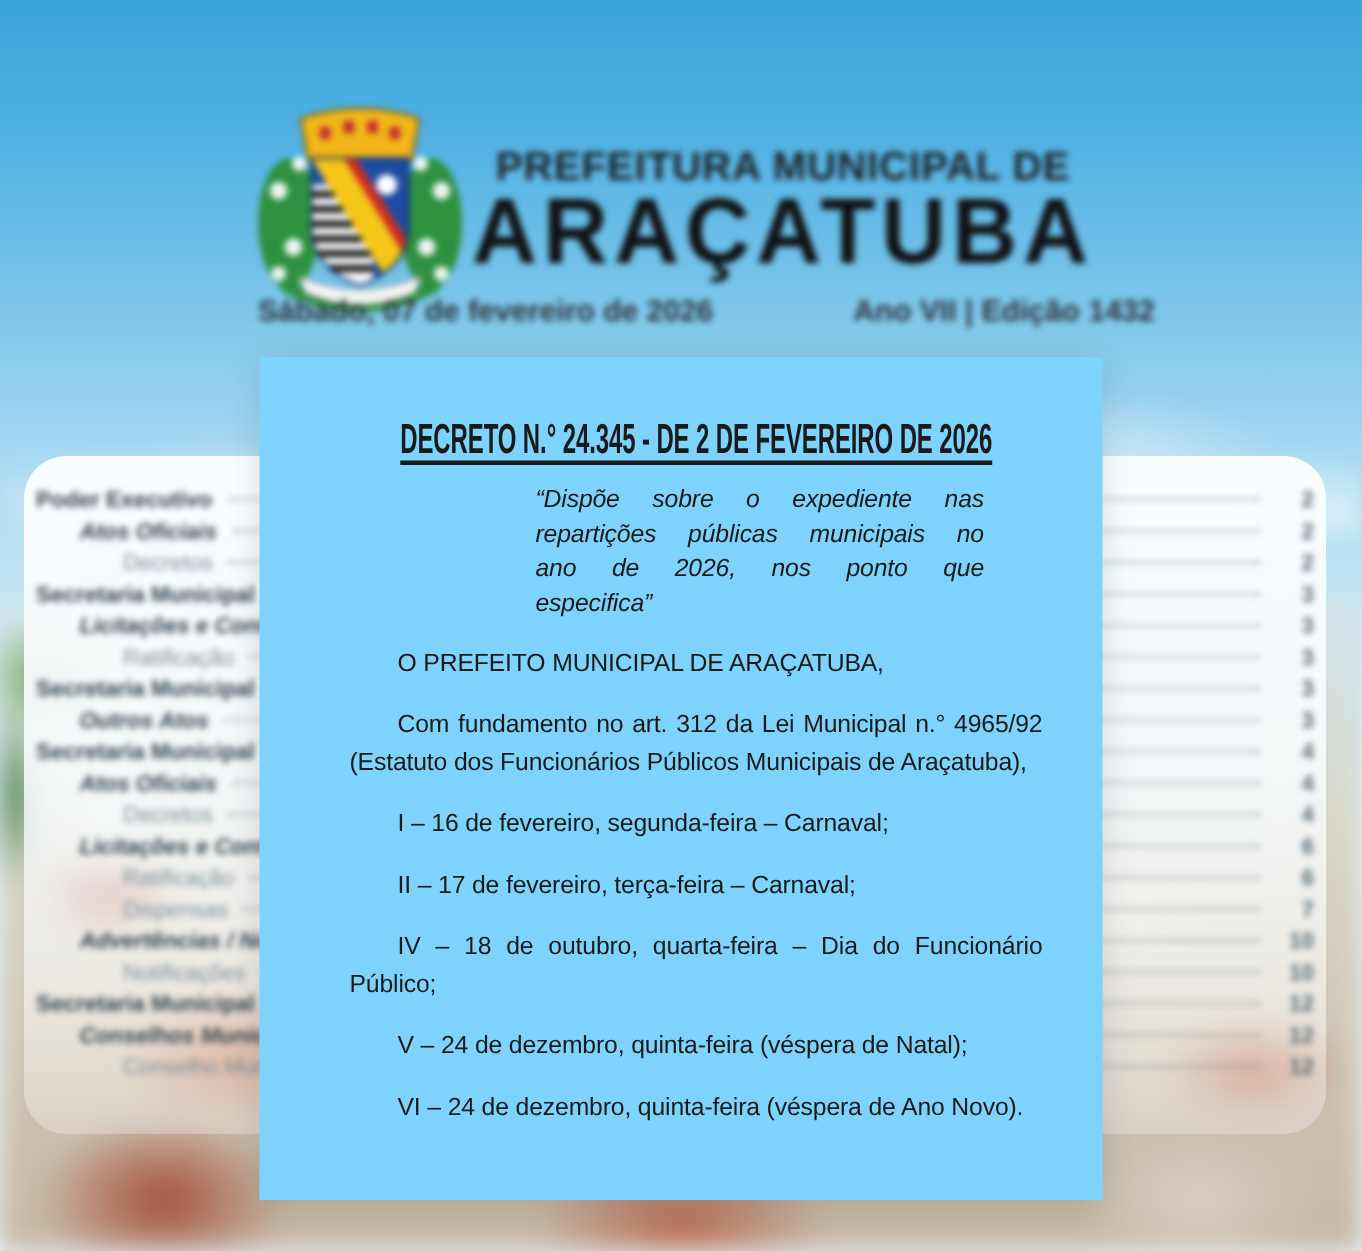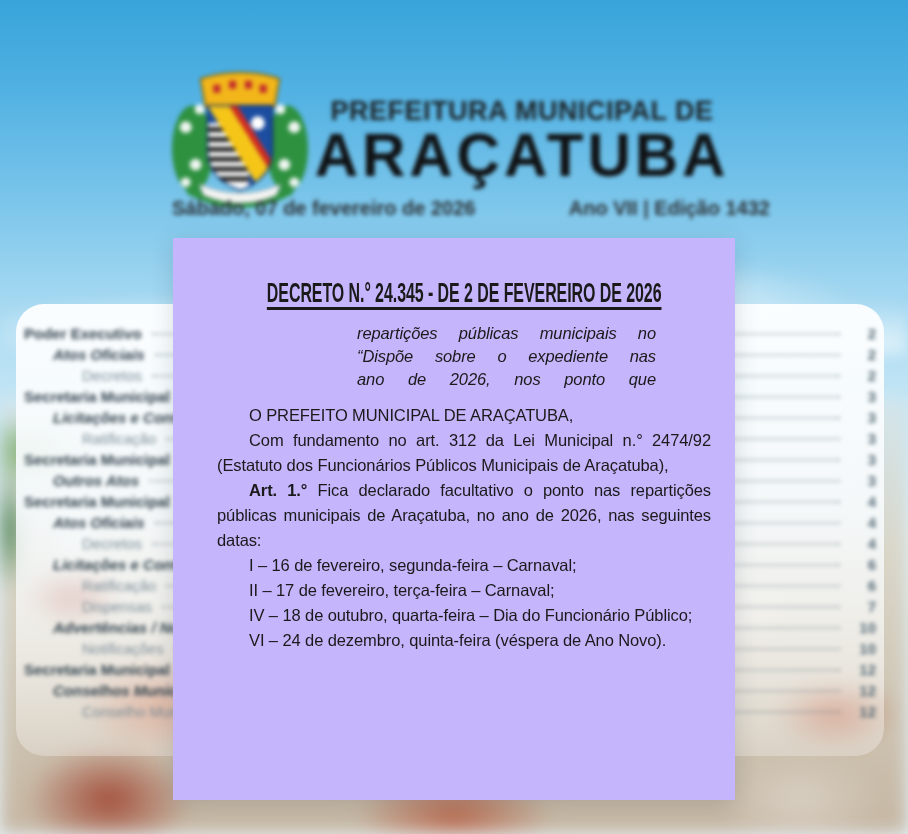--- a/index.html
+++ b/index.html
@@ -55,33 +55,33 @@
   .toc-row.lv2{padding-left:29px;}
   .toc-row.lv2 .toc-label{font-weight:700;font-style:italic;}
   .toc-row.lv3{padding-left:58px;}
   .toc-row.lv3 .toc-label{color:#7e8f9a;}
   .toc-label{white-space:nowrap;}
   .toc-dots{flex:1;margin:0 10px;border-bottom:2.5px dotted rgba(90,110,124,.6);
             transform:translateY(-4px);}
   .toc-page{width:26px;text-align:right;font-weight:700;color:#566b77;}
 
   
-  .doc{position:absolute;left:173px;top:238px;width:562px;height:562px;background:#c4b5fd;
+  .doc{position:absolute;left:173px;top:238px;width:562px;height:562px;background:#7dd3fc;
     box-shadow:0 4px 22px rgba(30,50,70,.16);
     padding:42px 24px 0 44px;box-sizing:border-box;
     color:#1a1a1a;font-size:16.5px;line-height:25px;letter-spacing:-.1px;}
   .doc-title{display:flex;justify-content:center;height:26px;margin-bottom:16px;}
   .doc-title span{font-weight:700;font-size:28px;line-height:26px;white-space:nowrap;
     transform:scaleX(.57);text-decoration:underline;
     text-decoration-thickness:2.5px;text-underline-offset:5px;}
   .quote{margin:0 55px 12px 140px;font-style:italic;line-height:23px;}
   .q-line{text-align:justify;text-align-last:justify;}
   .q-chars{text-justify:inter-character;}
   .q-last{text-align:left;text-align-last:left;}
-  .p{margin:0;text-align:justify;text-indent:32px;}
+  .p{margin:16px;text-align:justify;text-indent:32px;}
   .decreta span{font-weight:700;text-decoration:underline;text-decoration-thickness:2px;
     text-underline-offset:3px;}
   .art-label{font-weight:700;}
 </style>
 </head>
 <body>
 
 <div class="stage">
 
   <div>
@@ -244,28 +244,29 @@
           </div>
         </div>
     </div>
   </div>
 
   <div class="doc">
     <div class="doc-title">
       <span>DECRETO N.° 24.345 - DE 2 DE FEVEREIRO DE 2026</span>
     </div>
     <div class="quote">
+        <div class="q-line">“Dispõe sobre o expediente nas</div>
         <div class="q-line">repartições públicas municipais no</div>
-        <div class="q-line">“Dispõe sobre o expediente nas</div>
         <div class="q-line q-chars">ano de 2026, nos ponto que</div>
+        <div class="q-line q-last">especifica”</div>
       </div>
     <p class="p">O PREFEITO MUNICIPAL DE ARAÇATUBA,</p>
-    <p class="p">Com fundamento no art. 312 da Lei Municipal n.° 2474/92 (Estatuto dos Funcionários Públicos Municipais de Araçatuba),</p>
-    <p class="p"><span class="art-label">Art. 1.°</span><span> Fica declarado facultativo o ponto nas repartições públicas municipais de Araçatuba, no ano de 2026, nas seguintes datas:</span></p>
+    <p class="p">Com fundamento no art. 312 da Lei Municipal n.° 4965/92 (Estatuto dos Funcionários Públicos Municipais de Araçatuba),</p>
     <div>
         <p class="p">I – 16 de fevereiro, segunda-feira – Carnaval;</p>
         <p class="p">II – 17 de fevereiro, terça-feira – Carnaval;</p>
         <p class="p">IV – 18 de outubro, quarta-feira – Dia do Funcionário Público;</p>
+        <p class="p">V – 24 de dezembro, quinta-feira (véspera de Natal);</p>
         <p class="p">VI – 24 de dezembro, quinta-feira (véspera de Ano Novo).</p>
       </div>
   </div>
 
 </div>
 
 </body></html>

